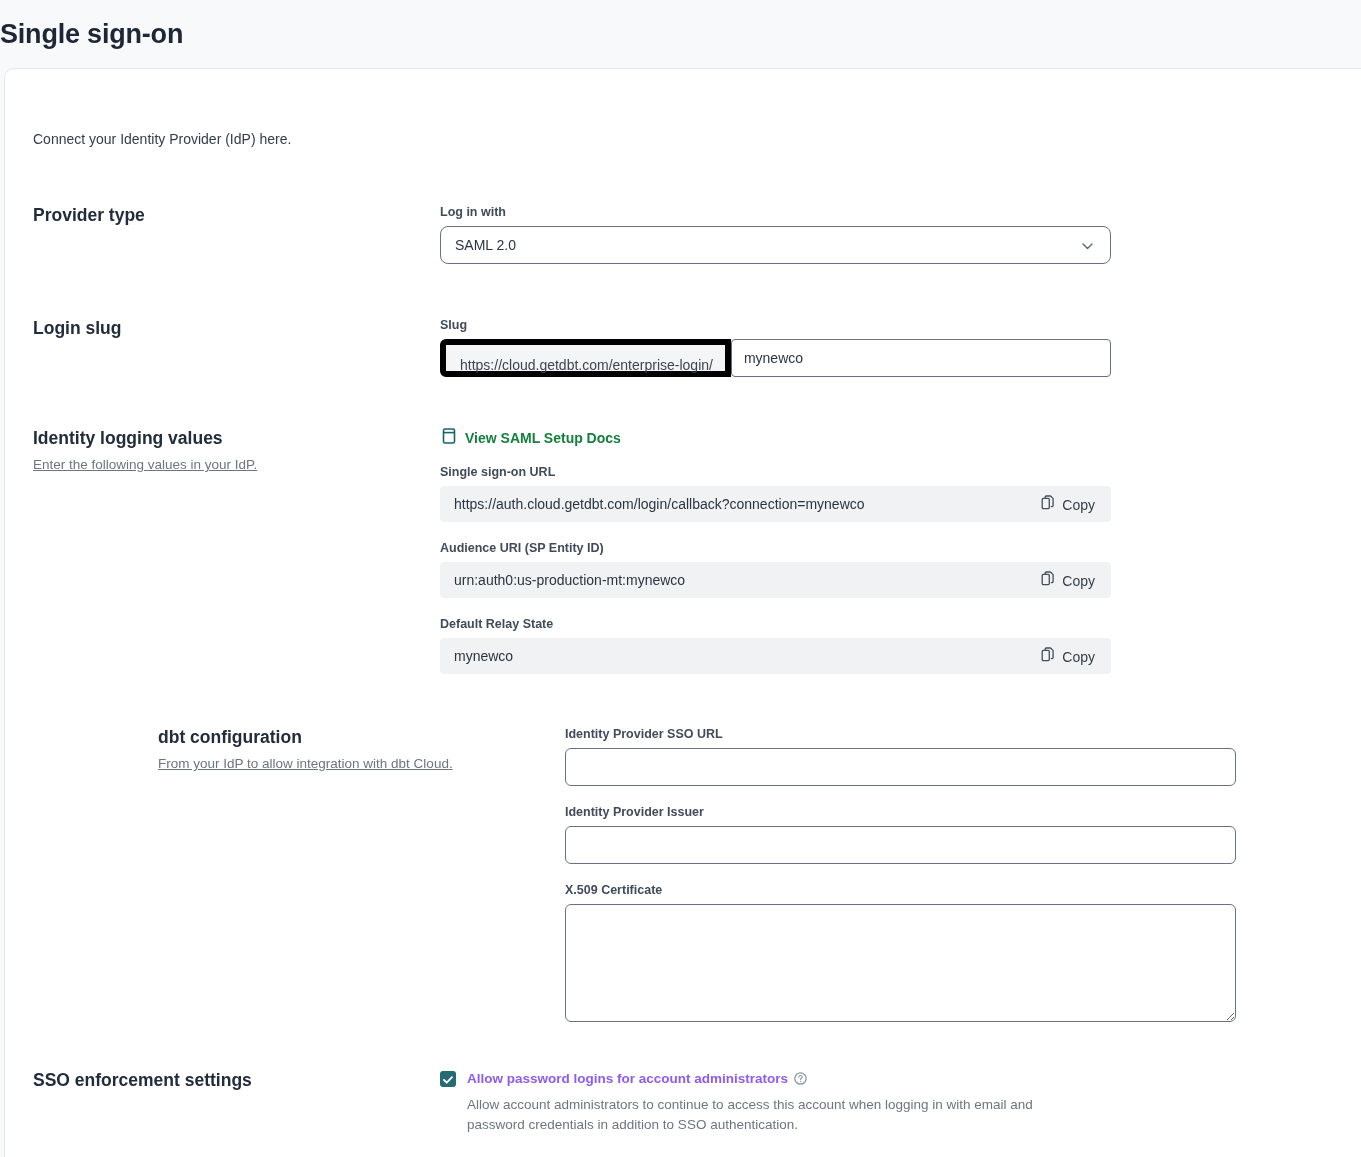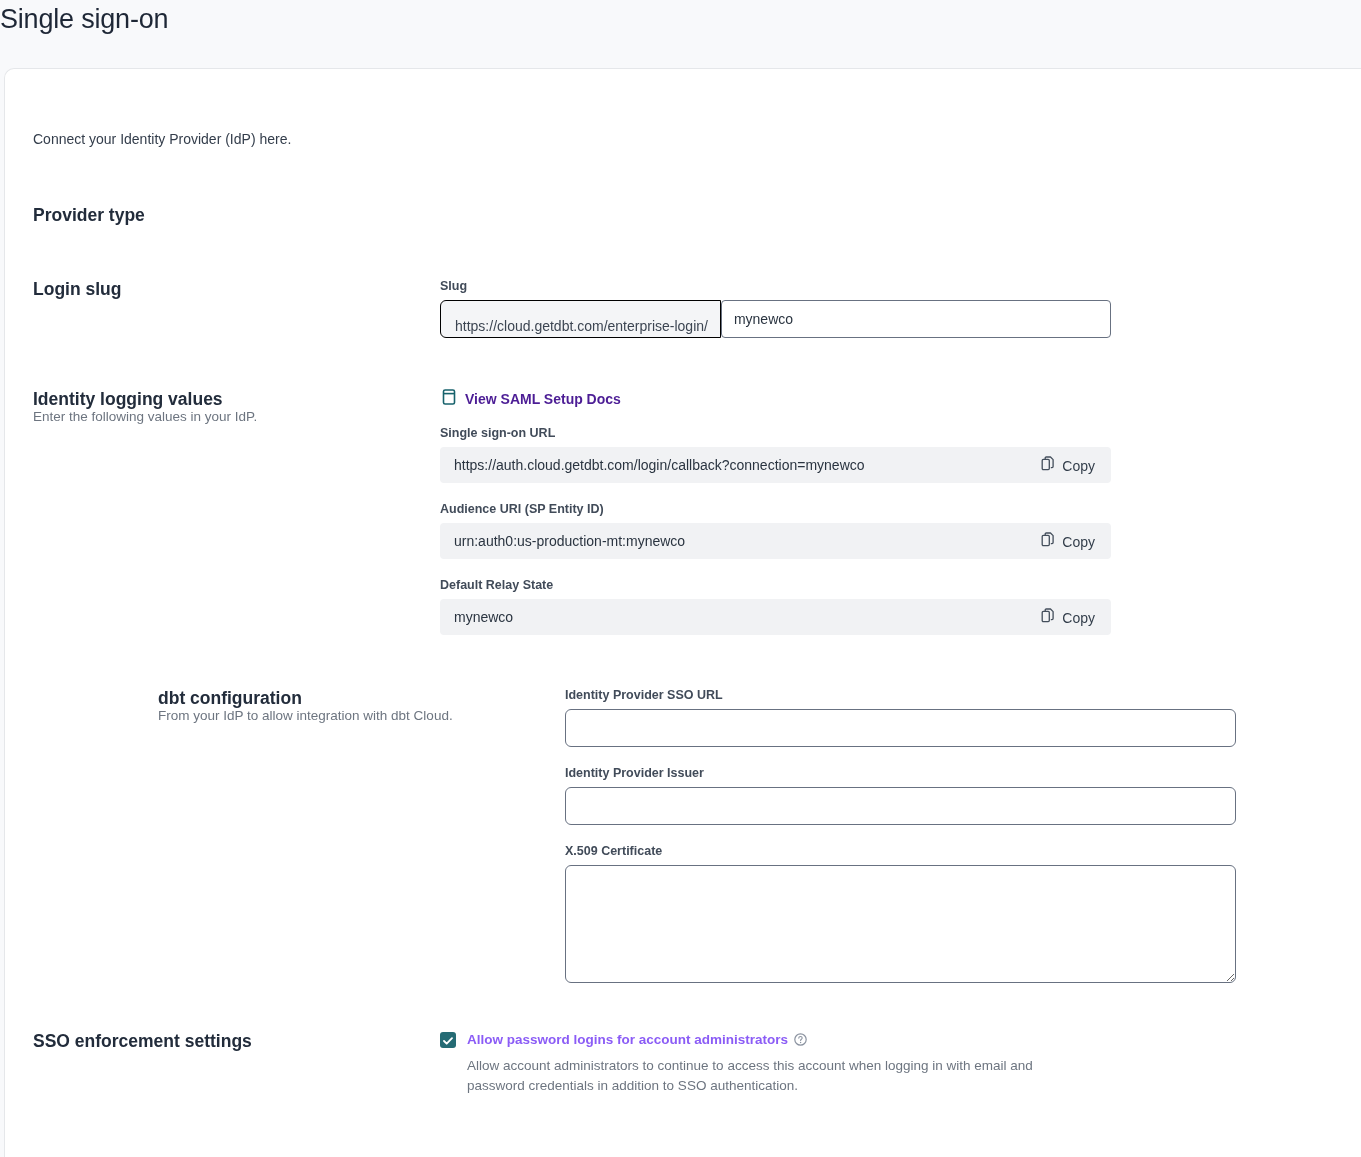--- a/index.html
+++ b/index.html
@@ -4,37 +4,37 @@
 <style>
   * { margin:0; padding:0; box-sizing:border-box; }
   html,body { width:1361px; height:1157px; overflow:hidden; }
   body {
     background:#f8f9fb;
     font-family:"Liberation Sans","DejaVu Sans",sans-serif;
     color:#2a3440;
   }
   .band { height:68px; }
   .page-title {
-    font-size:27px; font-weight:400; color:#1e2736;
-    padding-top:4px; letter-spacing:-0.2px;
+    font-size:27px; font-weight:700; color:#1e2736;
+    padding-top:19px; letter-spacing:-0.2px;
   }
   .card {
     position:absolute; left:4px; top:68px; width:1357px; height:1089px;
     background:#ffffff;
     border:1px solid #e5e7ea; border-right:none; border-bottom:none;
     border-top-left-radius:10px;
     padding-left:28px;
   }
   .intro { padding-top:62px; font-size:14px; color:#333d4b; }
 
   .row { display:flex; align-items:flex-start; }
   .row-left { width:407px; flex:0 0 407px; }
   .row-right { width:671px; flex:0 0 671px; }
   .section-heading { font-size:17.5px; font-weight:700; color:#222c3b; line-height:1.15; }
-  .section-subtext { font-size:13.5px; color:#6d7580; }
+  .section-subtext { margin-top:9px; font-size:13.5px; color:#6d7580;text-decoration:underline; }
 
   .field-label {
     display:block; font-size:12.5px; font-weight:700; color:#414b59;
     margin-bottom:6px; line-height:15px;
   }
 
   .select-box {
     height:38px; width:100%;
     border:1px solid #687181; border-radius:8px; background:#fff;
     display:flex; align-items:center; justify-content:space-between;
@@ -43,35 +43,35 @@
   }
   .text-input {
     height:38px; width:100%;
     border:1px solid #687181; border-radius:6px; background:#fff;
     padding:0 12px; font-size:14px; color:#2a3440;
     font-family:"Liberation Sans","DejaVu Sans",sans-serif;
   }
   .slug-group { display:flex; width:100%; }
   .slug-prefix {
     flex:0 0 276px; height:38px;
-    background:#f4f5f7; border:1px solid #000000;
+    background:#f4f5f7; border:6px solid #000000;
     border-radius:6px 0 0 6px;
     display:flex; align-items:center; padding:13px 12px 0 14px;
     font-size:14px; color:#3c4552; white-space:nowrap;
   }
   .slug-input {
     flex:1 1 auto; height:38px;
     border:1px solid #687181; border-radius:4px;
     margin-left:0; padding:0 12px; font-size:14px; color:#2a3440;
     font-family:"Liberation Sans","DejaVu Sans",sans-serif;
   }
 
   .docs-link {
     display:inline-flex; align-items:center; gap:9px;
-    color:#4c1d95; font-size:14px; font-weight:700;
+    color:#15803d; font-size:14px; font-weight:700;
     text-decoration:none; cursor:pointer; margin-left:2px;
   }
   .group { margin-top:19px; }
   .group:first-child { margin-top:0; }
 
   .readonly-row {
     height:36px; background:#f1f2f4; border-radius:4px;
     display:flex; align-items:center;
     padding:0 16px 0 14px; font-size:14px; color:#2a3440;
   }
@@ -121,20 +121,31 @@
   <h1 class="page-title">Single sign-on</h1>
 </div>
 
 <div class="card">
 
   <p class="intro">Connect your Identity Provider (IdP) here.</p>
 
   <section class="row row-provider">
     <div class="row-left">
       <h2 class="section-heading">Provider type</h2>
+    </div>
+    <div class="row-right">
+      <label class="field-label">Log in with</label>
+      <div class="select-box">
+        <span>SAML 2.0</span>
+        <span>
+          <svg width="11" height="7" viewBox="0 0 11 7">
+              <path d="M1 1l4.5 4.5L10 1" fill="none" stroke="#5b6573" stroke-width="1.4" stroke-linecap="round" stroke-linejoin="round"></path>
+            </svg>
+        </span>
+      </div>
     </div>
   </section>
 
   <section class="row row-slug">
     <div class="row-left">
       <h2 class="section-heading">Login slug</h2>
     </div>
     <div class="row-right">
       <label class="field-label">Slug</label>
       <div class="slug-group">

